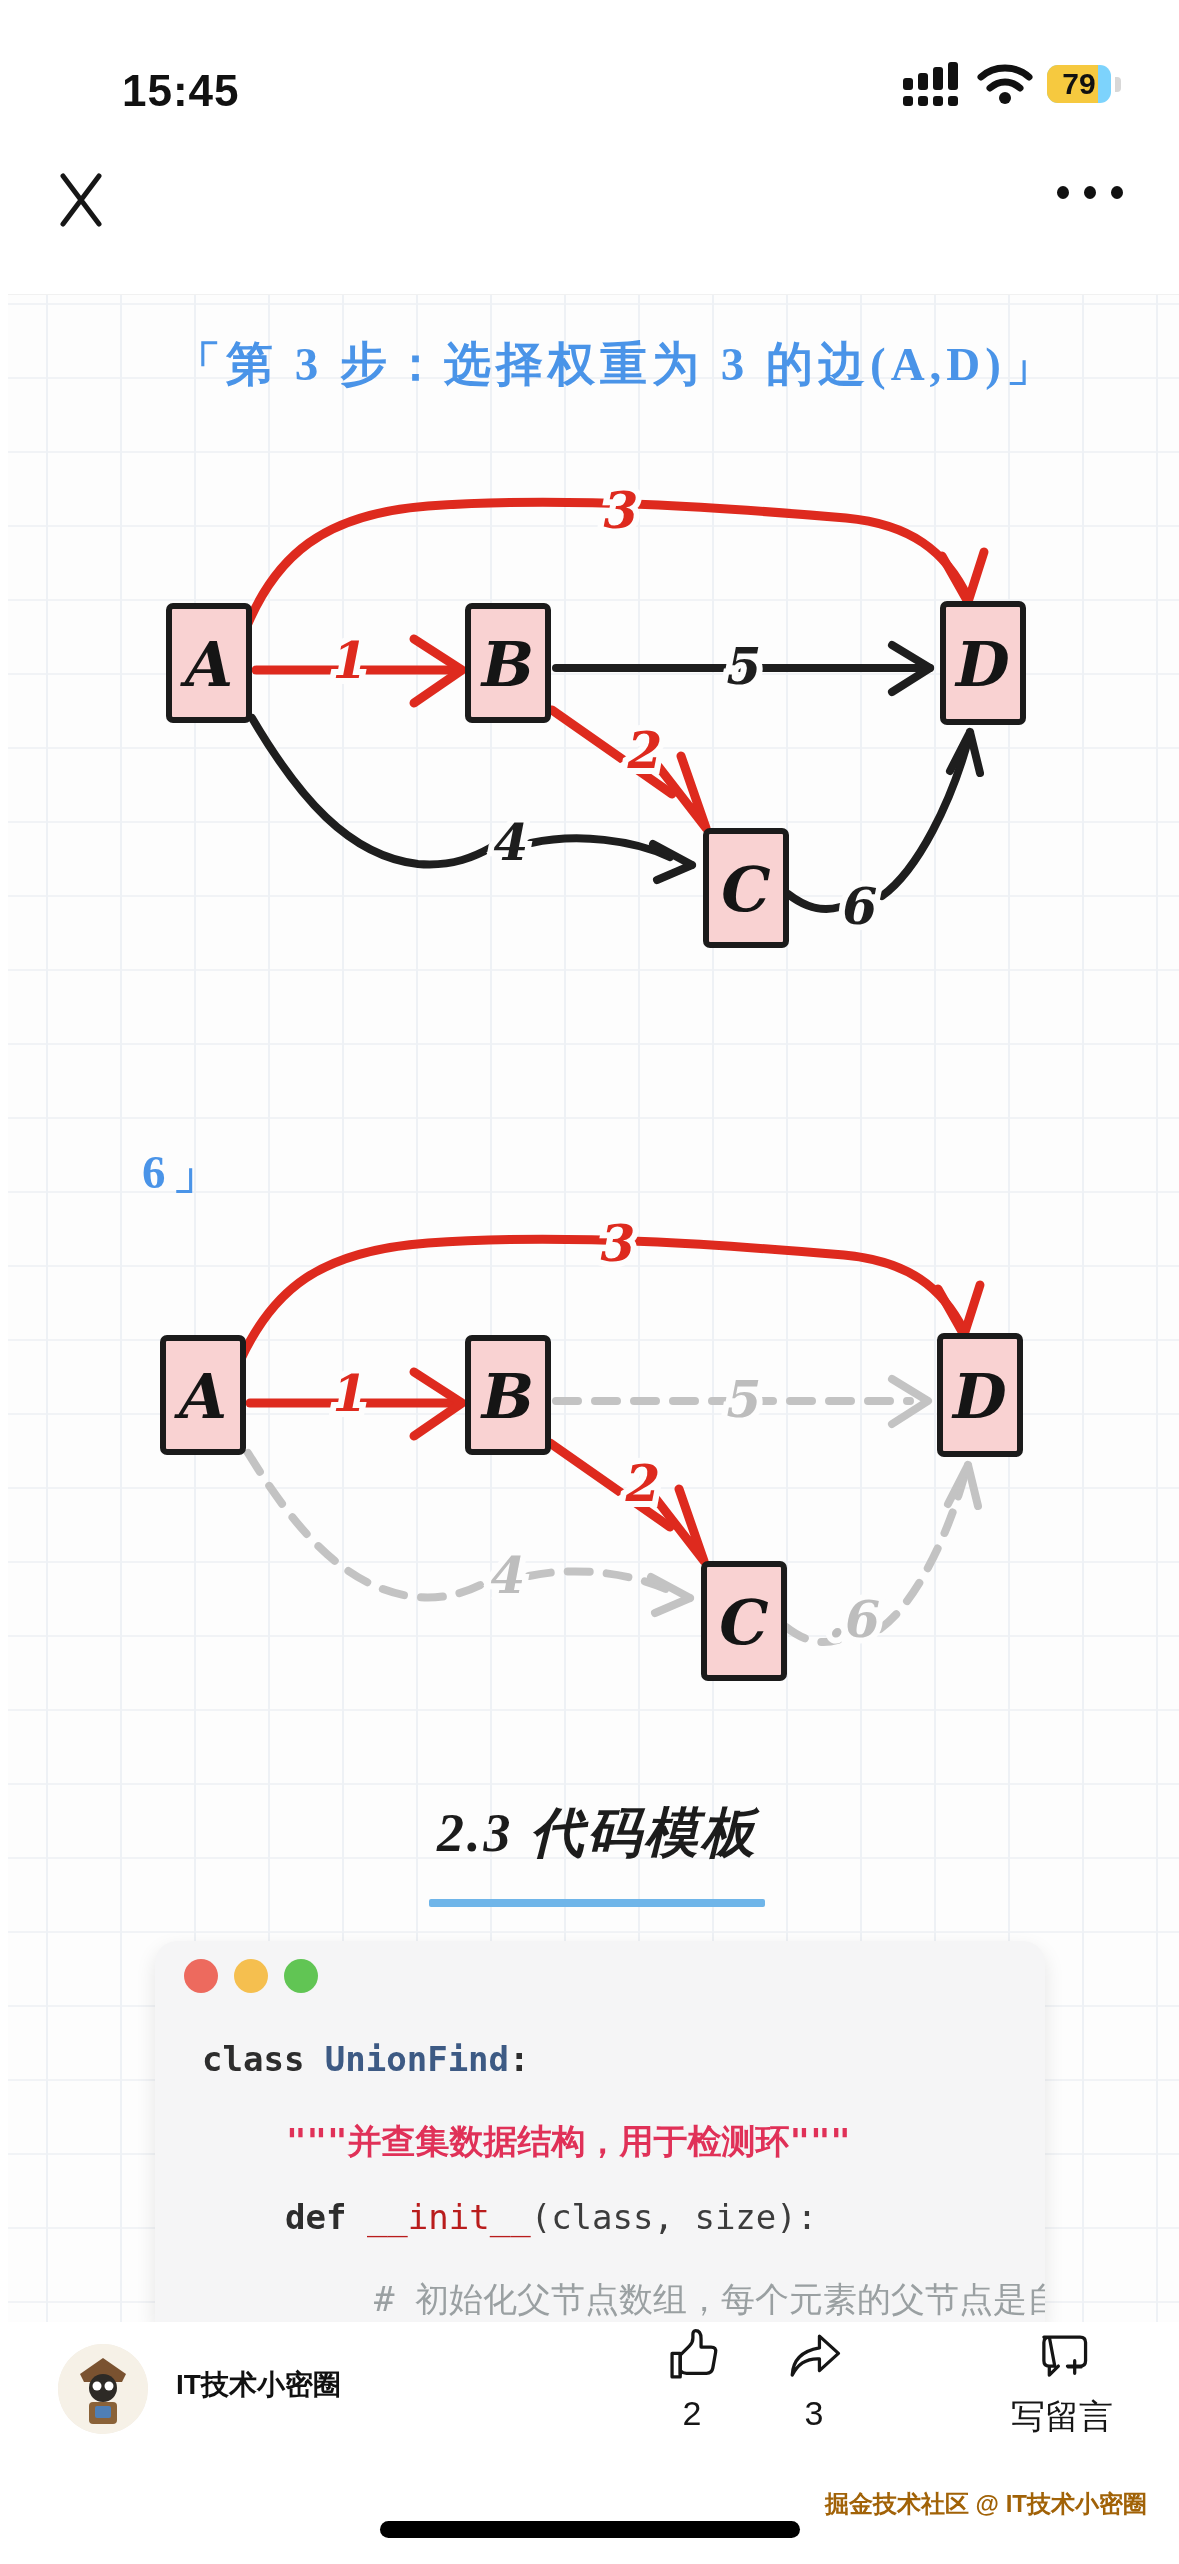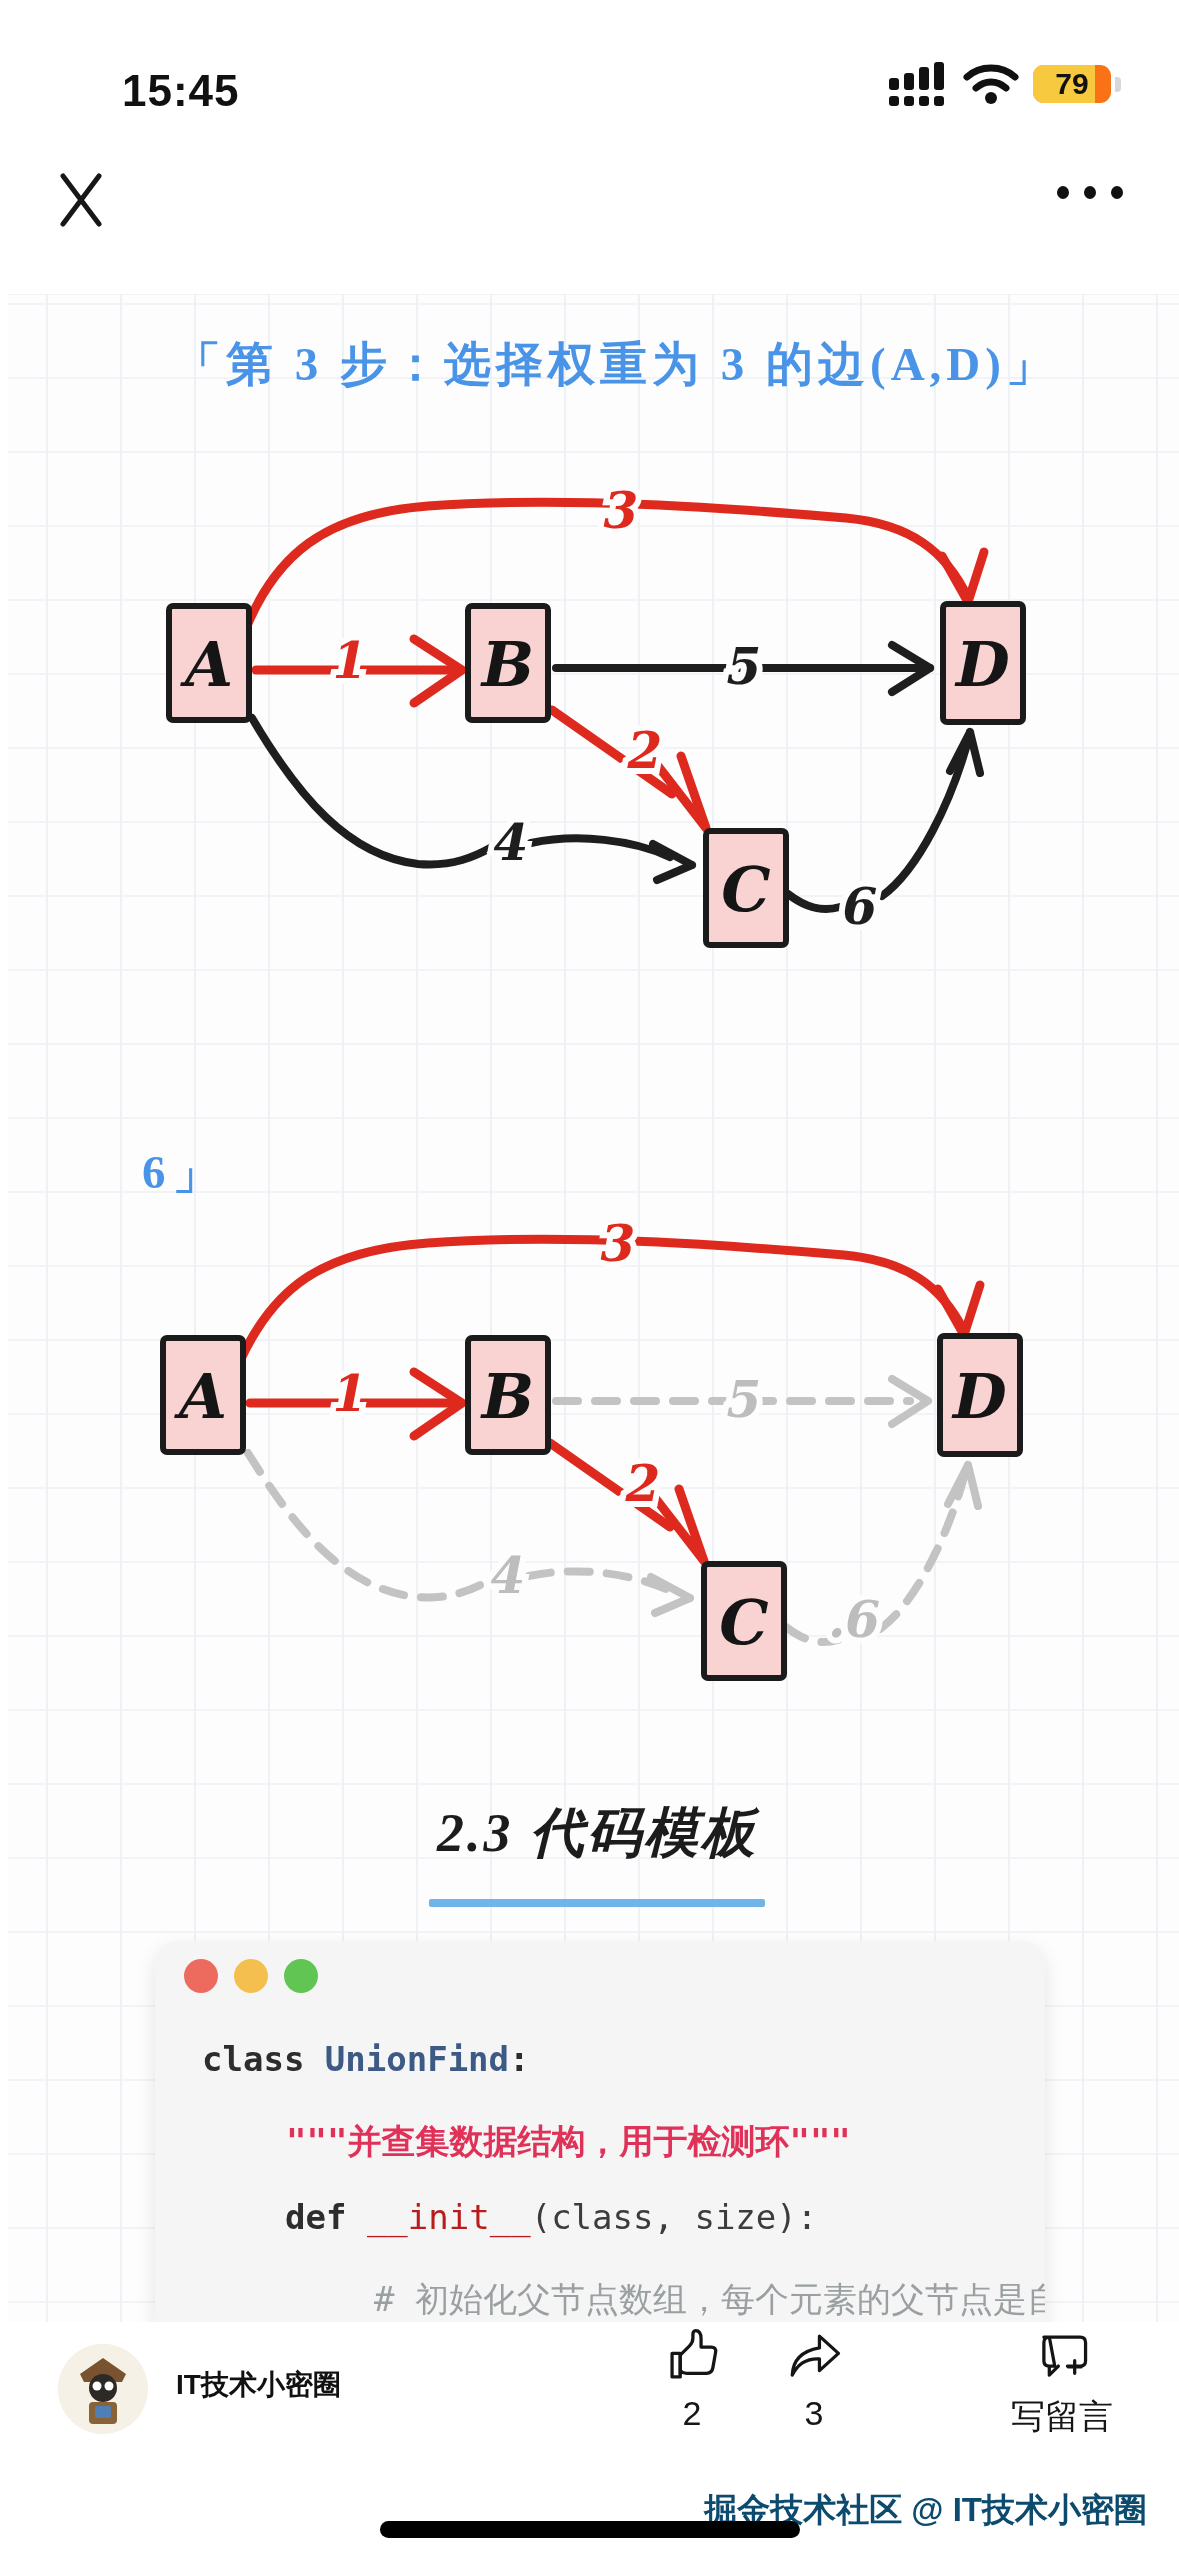--- a/index.html
+++ b/index.html
@@ -4,21 +4,21 @@
 <style>
   html,body{margin:0;padding:0;background:#e8e8e8;}
   .screen{
     position:relative;width:1179px;height:2564px;background:#ffffff;
     font-family:"Liberation Sans",sans-serif;overflow:hidden;margin:0 auto;
   }
   
   .status-bar{position:absolute;left:0;top:0;width:1179px;height:130px;background:#fff;}
   .status-time{position:absolute;left:122px;top:66px;font-size:44px;font-weight:700;color:#111;letter-spacing:1px;}
   .status-icons{position:absolute;right:58px;top:62px;display:flex;align-items:center;gap:14px;}
-  .battery{position:relative;width:78px;height:38px;border-radius:11px;background:#f97316;overflow:hidden;}
+  .battery{position:relative;width:64px;height:38px;border-radius:11px;background:#7dd3fc;overflow:hidden;}
   .battery .fill{position:absolute;left:0;top:0;bottom:0;width:79%;background:#f6c93f;}
   .battery .pct{position:absolute;left:0;top:0;width:100%;height:100%;display:flex;align-items:center;justify-content:center;
     font-size:30px;font-weight:700;color:#111;}
   .battery-nub{width:6px;height:15px;background:#d8d8d8;border-radius:0 4px 4px 0;margin-left:-10px;}
   
   .nav-bar{position:absolute;left:0;top:130px;width:1179px;height:164px;background:#fff;}
   .close-btn{position:absolute;left:56px;top:42px;width:50px;height:56px;cursor:pointer;}
   .more-btn{position:absolute;right:56px;top:56px;display:flex;gap:15px;cursor:pointer;}
   .more-btn i{width:12px;height:13px;border-radius:50%;background:#111;}
   
@@ -72,21 +72,21 @@
   .bottom-bar{position:absolute;left:0;top:2322px;width:1179px;height:242px;background:#ffffff;}
   .avatar{position:absolute;left:58px;top:22px;width:90px;height:90px;border-radius:50%;background:#f3ede3;overflow:hidden;}
   .account-name{position:absolute;left:176px;top:44px;font-size:28px;font-weight:700;color:#111;}
   .action{position:absolute;top:6px;width:110px;text-align:center;cursor:pointer;}
   .action .ic{display:block;margin:0 auto;}
   .action .lbl{display:block;margin-top:8px;font-size:34px;color:#161616;}
   .act-like{left:637px;}
   .act-share{left:759px;}
   .act-recommend{left:879px;}
   .act-comment{left:1007px;}
-  .watermark{position:absolute;right:32px;top:166px;font-size:33px;font-weight:700;color:#0c4a6e;
+  .watermark{position:absolute;right:32px;top:166px;font-size:24px;font-weight:700;color:#a16207;
     text-shadow:1px 1px 0 #ffffff;}
   .home-indicator{position:absolute;left:380px;top:199px;width:420px;height:17px;border-radius:9px;background:#000;}
 </style>
 </head>
 <body>
 
 <div class="screen">
 
   <div class="status-bar">
     <span class="status-time">15:45</span>

